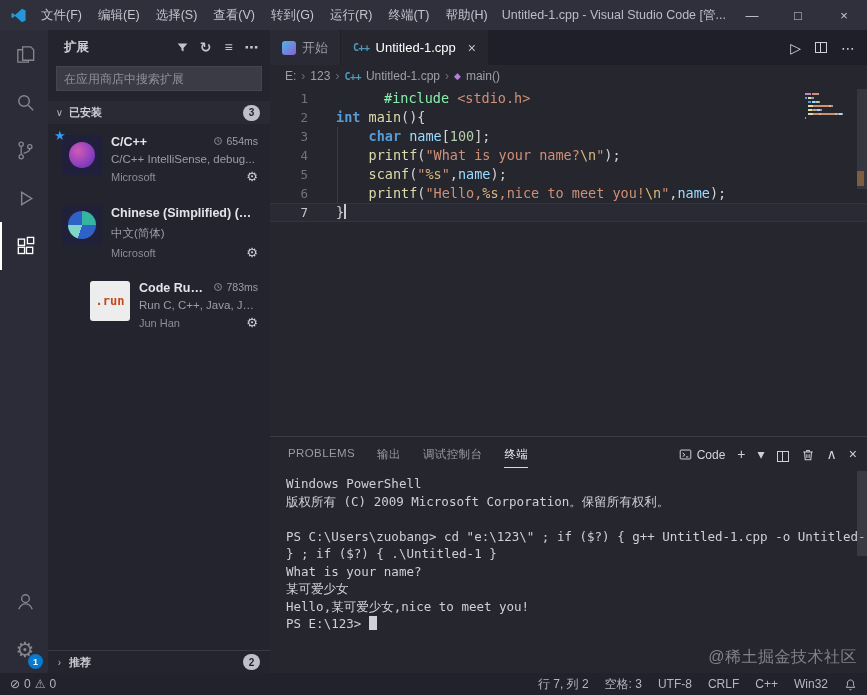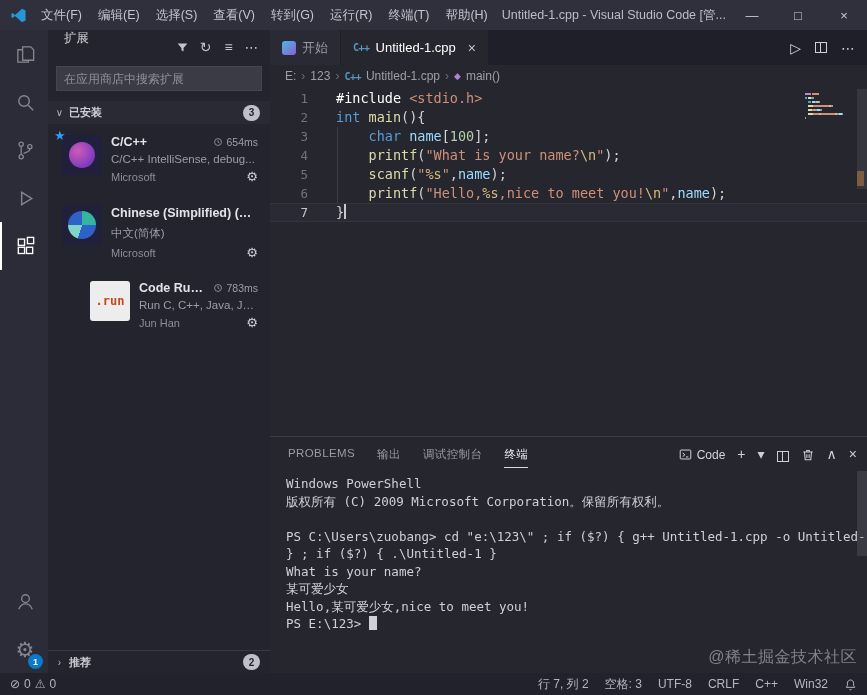--- a/index.html
+++ b/index.html
@@ -22,21 +22,21 @@
   .activitybar{width:48px;background:#2c2c38;display:flex;flex-direction:column;flex:none;}
   .ab-item{height:48px;display:flex;align-items:center;justify-content:center;color:#85858f;position:relative;border-left:2px solid transparent;cursor:pointer;}
   .ab-item svg{width:23px;height:23px;}
   .ab-item.active{color:#ffffff;border-left-color:#ffffff;}
   .ab-item .glyph{font-size:21px;line-height:1;}
   .ab-spacer{flex:1;}
   .ab-badge{position:absolute;right:5px;bottom:4px;background:#0a7acc;color:#fff;font-size:9px;min-width:15px;height:15px;border-radius:8px;display:flex;align-items:center;justify-content:center;font-weight:700;}
 
   
   .sidebar{width:222px;background:#24242e;display:flex;flex-direction:column;flex:none;font-size:12px;}
-  .sidebar-header{height:34px;display:flex;padding:0 8px 0 16px;flex:none;}
+  .sidebar-header{height:34px;display:flex;align-items:center;padding:0 8px 0 16px;flex:none;font-weight:bold;}
   .sidebar-title{font-size:12.5px;color:#cfcfd7;}
   .sh-actions{margin-left:auto;display:flex;gap:2px;align-items:center;color:#c3c3cd;}
   .sh-actions>span{width:21px;height:21px;display:flex;align-items:center;justify-content:center;font-size:14px;cursor:pointer;}
   .sh-actions svg{width:13px;height:13px;}
   .search{margin:2px 8px 10px;height:25px;background:#3b3b46;border:1px solid #45454f;color:#bfbfc9;font-size:12px;padding:0 7px;outline:none;font-family:inherit;flex:none;}
   .search::placeholder{color:#8f8f9a;}
   .section-header,.section-footer{height:23px;display:flex;align-items:center;gap:2px;padding:0 10px 0 4px;font-size:11px;font-weight:700;color:#ccccd4;flex:none;}
   .section-header{background:#2a2a35;}
   .section-footer{border-top:1px solid #3a3a45;margin-top:auto;}
   .chev{font-size:10px;width:15px;text-align:center;color:#b0b0ba;font-weight:400;}
@@ -44,21 +44,21 @@
 
   .ext-item{display:flex;gap:9px;padding:11px 12px 10px 14px;position:relative;cursor:pointer;}
   .ext-icon{width:40px;height:40px;flex:none;border-radius:3px;position:relative;display:flex;align-items:center;justify-content:center;}
   .ext-icon-cpp{background:#20203d;}
   .ext-logo-circle{width:26px;height:26px;border-radius:50%;background:radial-gradient(circle at 35% 35%,#d05bb4,#8a3fc0 60%,#5a2ea0);}
   .ext-star{position:absolute;top:-7px;left:-8px;color:#2f9cf4;font-size:13px;}
   .ext-icon-zh{background:#20203a;}
   .zh-circle{width:28px;height:28px;border-radius:50%;background:conic-gradient(#35b5a0 0 25%,#2e62c9 25% 55%,#7fd6c6 55% 75%,#2e62c9 75% 100%);}
   .ext-icon-run{background:#ededed;color:#c5491c;font-weight:700;font-size:12px;font-family:"DejaVu Sans Mono","Liberation Mono",monospace;margin-left:28px;}
   .ext-body{flex:1;min-width:0;}
-  .ext-row1{display:flex;align-items:center;}
+  .ext-row1{display:flex;align-items:flex-start;}
   .ext-name{font-size:12.5px;font-weight:700;color:#e3e3ea;white-space:nowrap;overflow:hidden;text-overflow:ellipsis;}
   .ext-time{margin-left:auto;font-size:10.5px;color:#9d9da8;display:flex;align-items:center;gap:3px;flex:none;padding-left:4px;}
   .ext-time svg{width:10px;height:10px;}
   .ext-desc{font-size:11.5px;color:#9d9da8;white-space:nowrap;overflow:hidden;text-overflow:ellipsis;margin-top:4px;}
   .ext-row3{display:flex;align-items:center;margin-top:4px;}
   .ext-pub{font-size:11px;color:#8d8d98;}
   .ext-gear{margin-left:auto;font-size:13px;color:#cfcfd8;cursor:pointer;}
 
   
   .editor-col{flex:1;display:flex;flex-direction:column;min-width:0;background:#26262f;}
@@ -77,21 +77,21 @@
   .crumb-sep{color:#6d6d78;}
   .sym-icon{color:#b180d7;font-size:9px;}
 
   .code-area{flex:1;position:relative;padding-top:2px;font-family:"DejaVu Sans Mono","Liberation Mono",monospace;font-size:13.5px;overflow:hidden;}
   .code-line{display:flex;height:19px;line-height:19px;white-space:pre;}
   .code-line .ln{width:56px;text-align:right;padding-right:18px;color:#72727c;font-size:12.5px;flex:none;}
   .code-text{padding-left:10px;}
   .code-line.current{background:rgba(120,120,160,0.05);box-shadow:inset 0 1px 0 #34343f,inset 0 -1px 0 #34343f;}
   .code-line.current .ln{color:#c6c6cc;}
   .cursor{display:inline-block;width:1.5px;height:15px;background:#c8c8d0;vertical-align:-2px;}
-  .tok-kw{color:#569cd6;} .tok-kw2{color:#ffffff;} .tok-fn{color:#dcdcaa;}
+  .tok-kw{color:#569cd6;font-weight:bold;} .tok-kw2{color:#86efac;margin-left:48px;} .tok-fn{color:#dcdcaa;}
   .tok-str{color:#ce9178;} .tok-esc{color:#d7ba7d;} .tok-num{color:#b5cea8;}
   .tok-var{color:#9cdcfe;} .tok-plain{color:#d4d4d4;}
   .indent-guide{position:absolute;left:67px;top:40px;width:1px;height:76px;background:#3a3a46;}
   .minimap{position:absolute;right:14px;top:6px;width:48px;display:flex;flex-direction:column;gap:2px;}
   .mm-line{display:flex;height:2px;}
   .mm-seg{height:2px;flex:none;}
   .ruler-mark{position:absolute;right:3px;top:84px;width:7px;height:15px;background:#8a5a33;opacity:.9;}
   .editor-scrollbar{position:absolute;right:0;top:2px;width:10px;height:100px;background:rgba(125,125,140,.18);}
 
   

